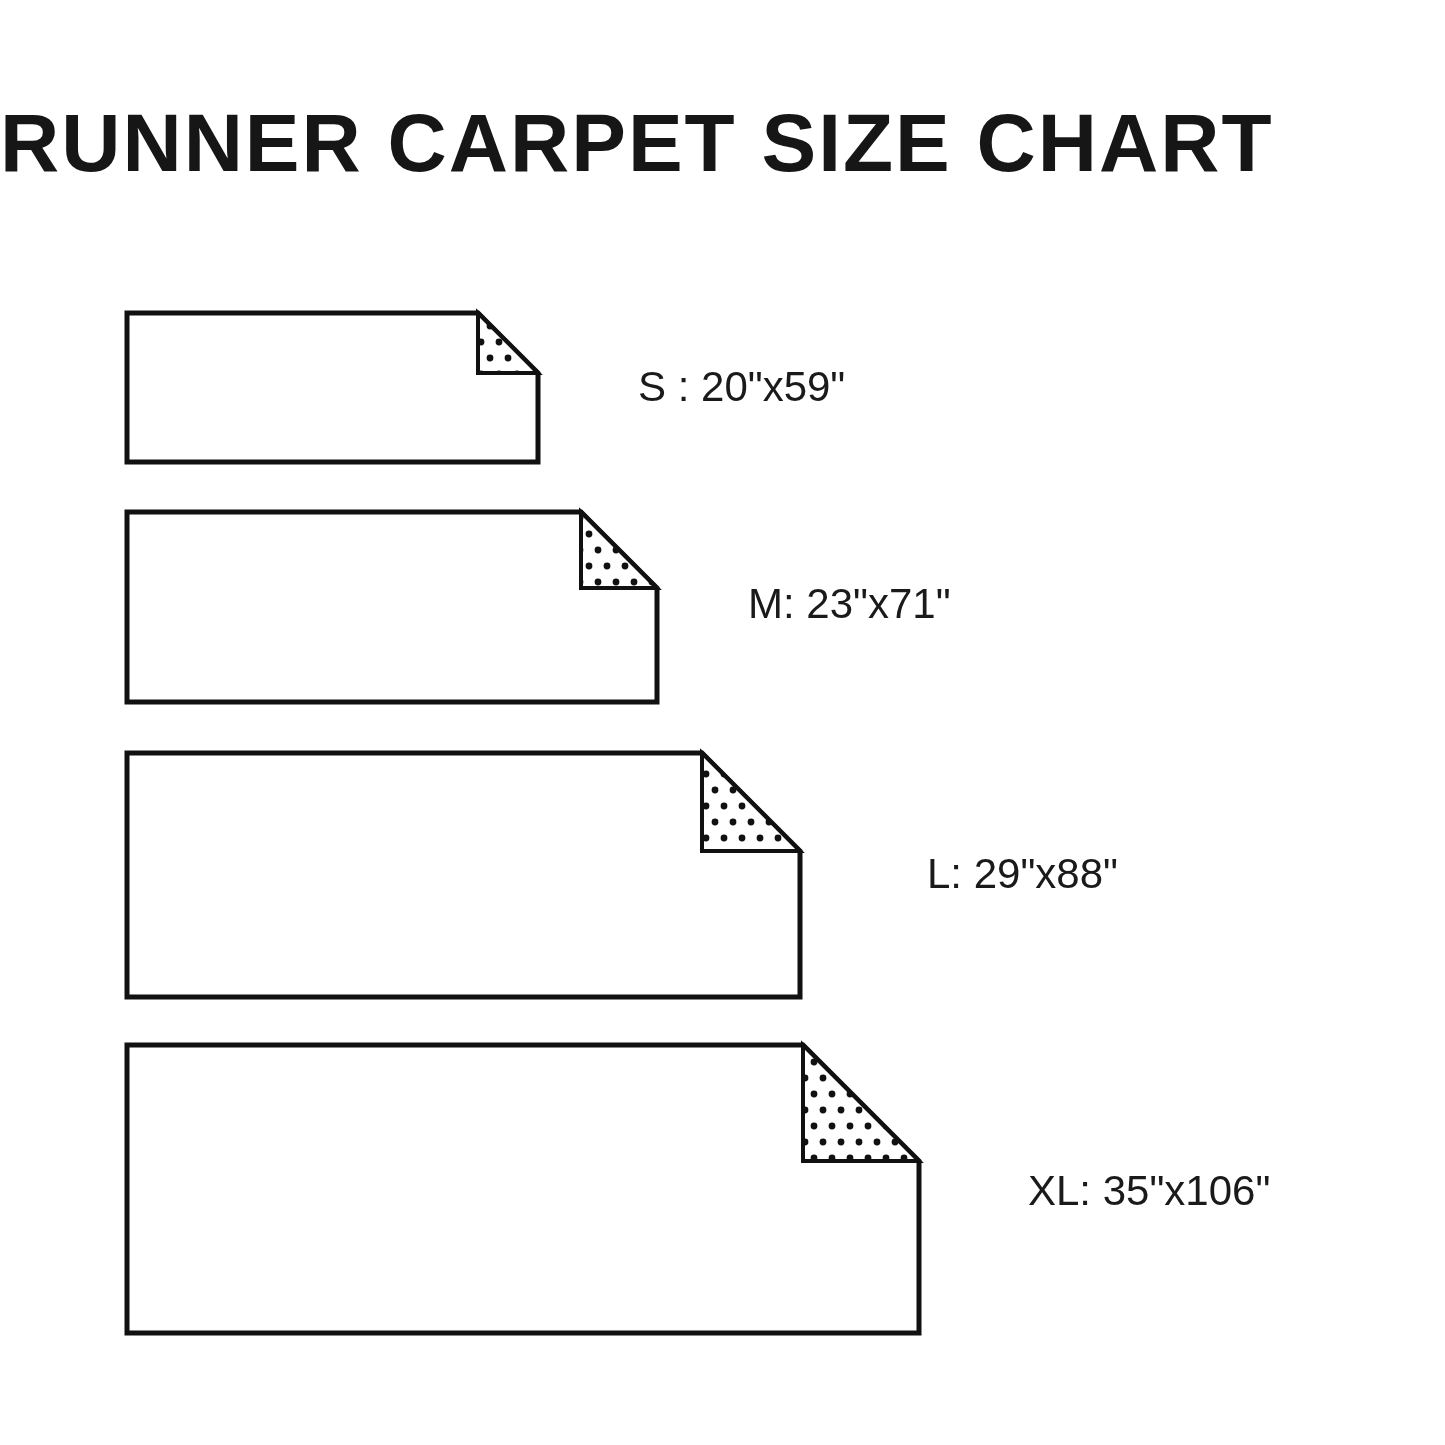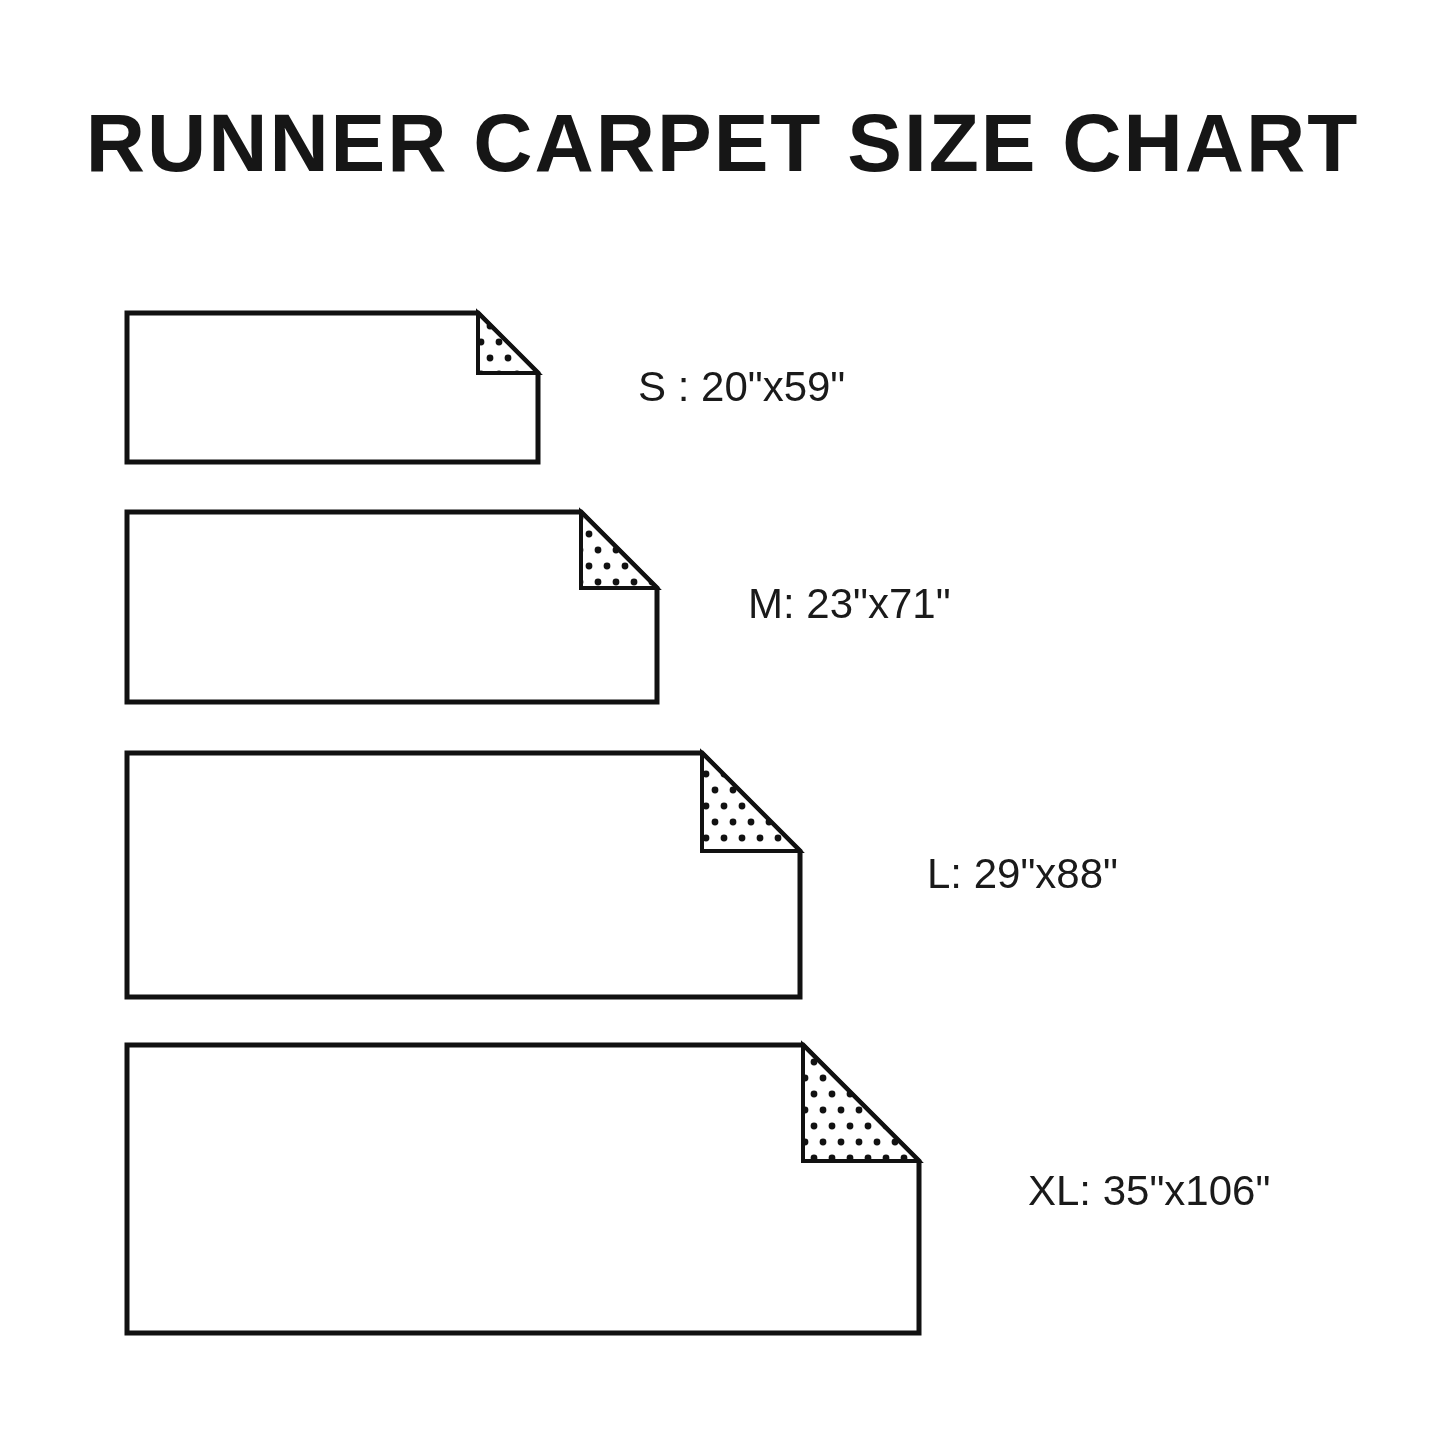--- a/index.html
+++ b/index.html
@@ -14,21 +14,20 @@
     background: #ffffff;
     overflow: hidden;
     font-family: "Liberation Sans", sans-serif;
   }
   .title {
     position: absolute;
     left: 0;
     top: 100px;
     width: 1445px;
     margin: 0;
-    text-align: center;
     font-size: 82px;
     line-height: 86px;
     font-weight: 900;
     letter-spacing: 2px;
     color: #161616;
     white-space: nowrap;
   }
   .shapes {
     position: absolute;
     left: 0;

